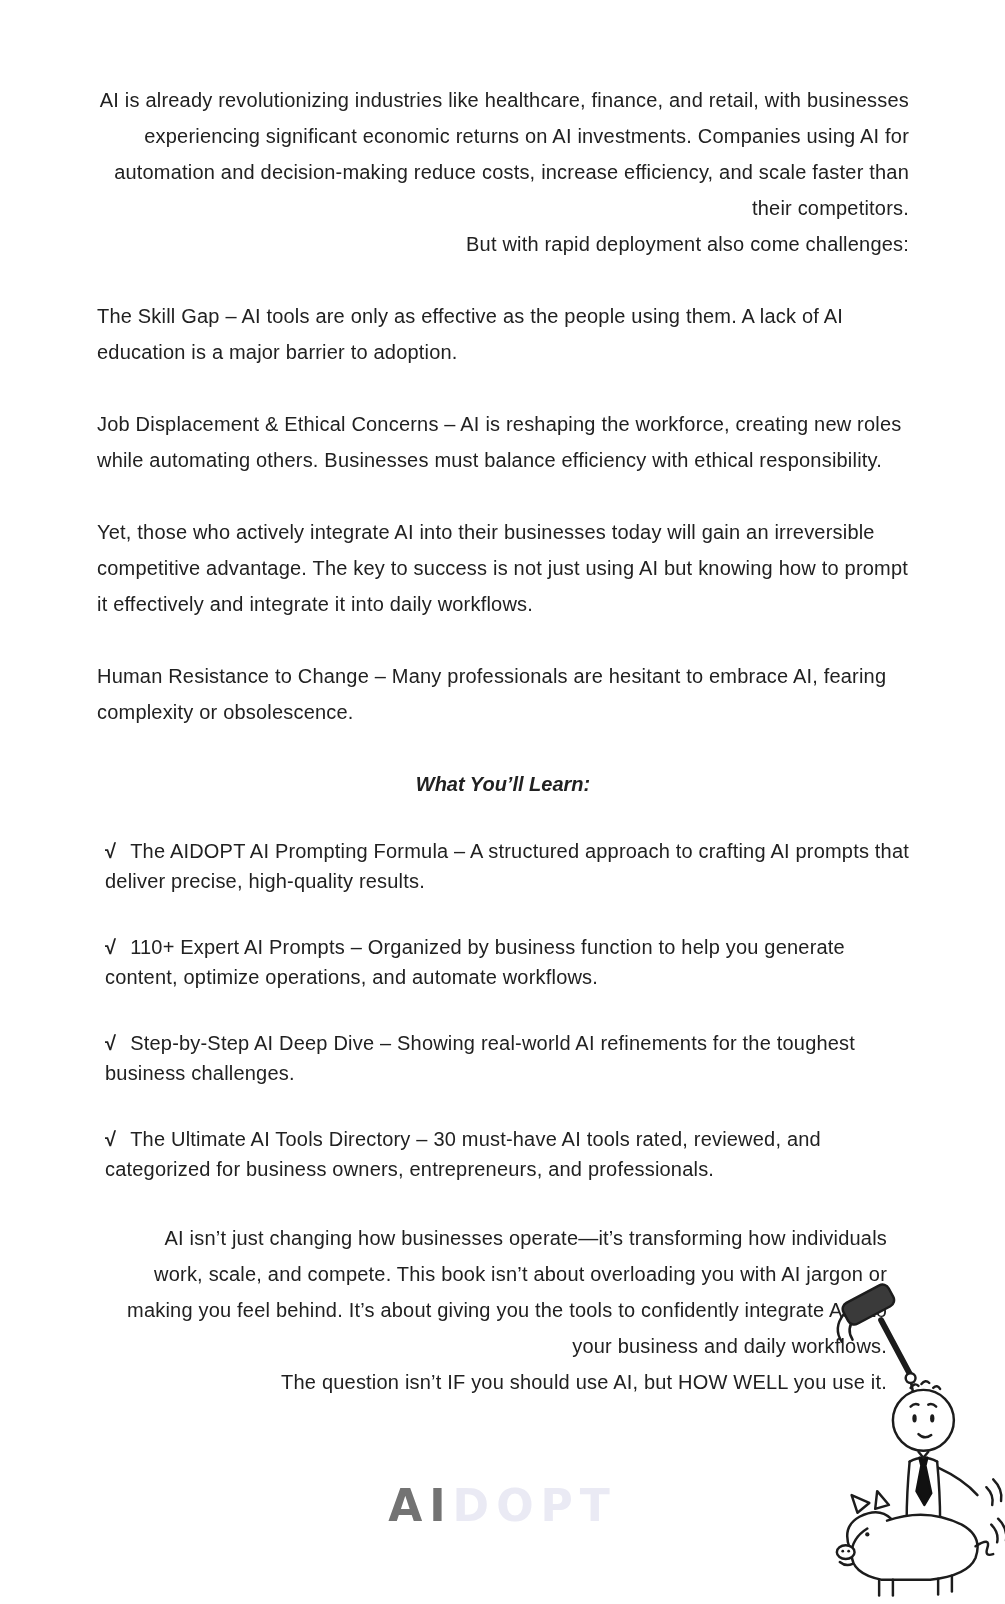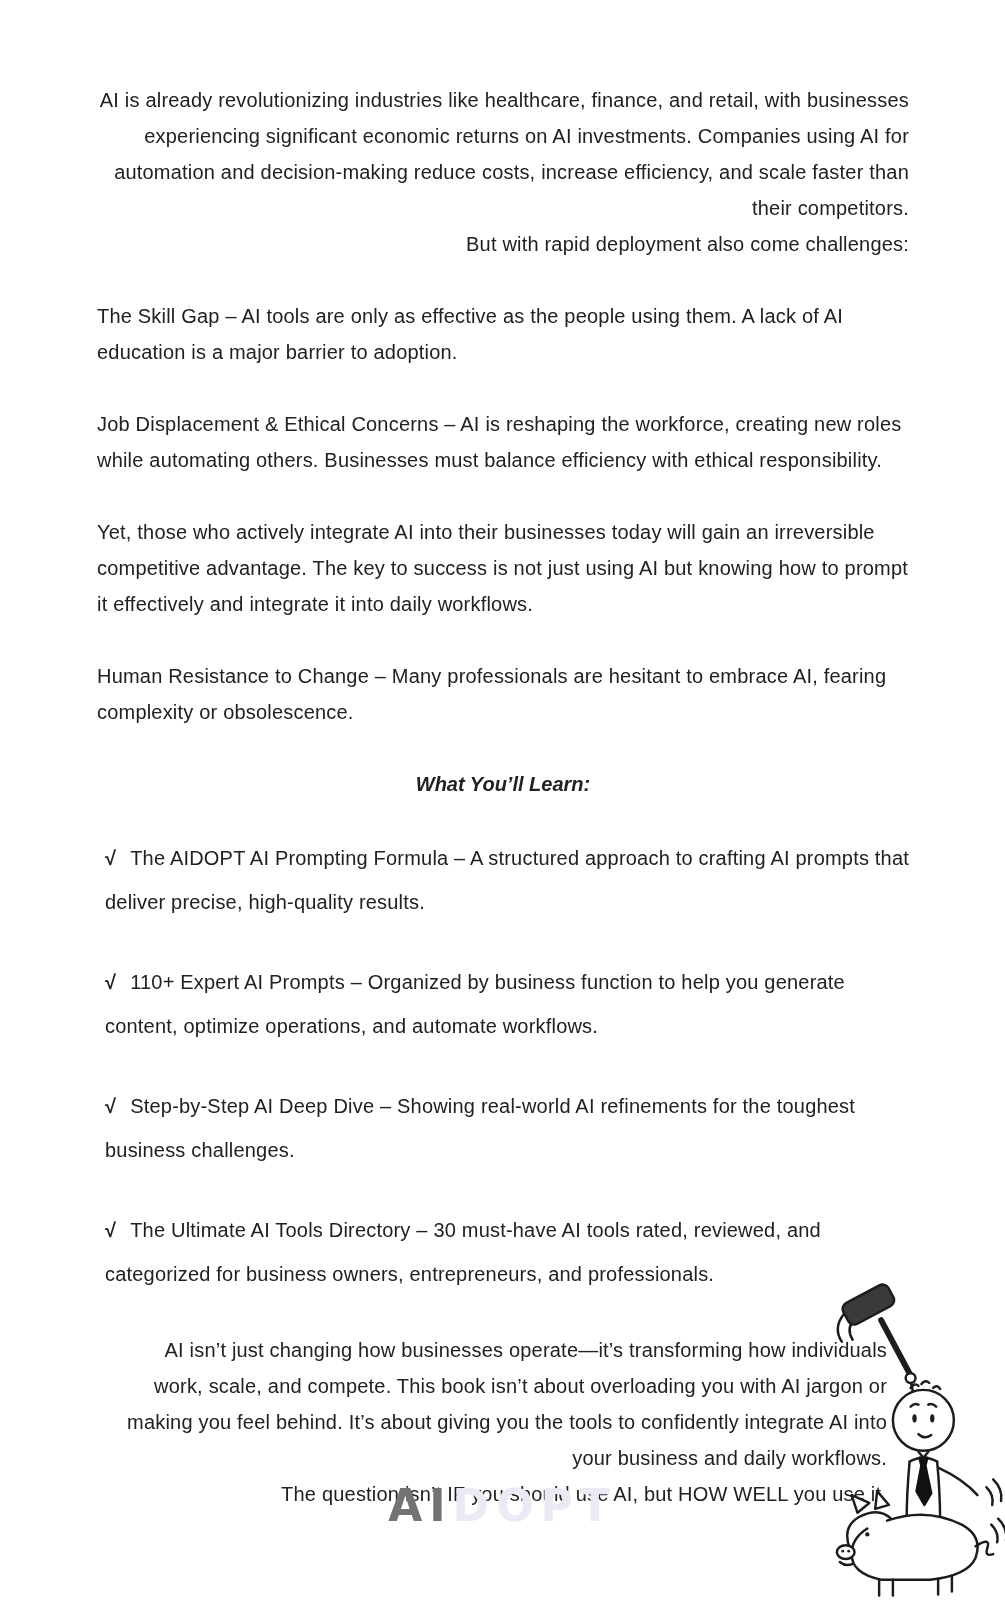--- a/index.html
+++ b/index.html
@@ -28,21 +28,21 @@
   .learn-heading{
     text-align:center;
     font-size:20px;
     font-weight:bold;
     font-style:italic;
     line-height:36px;
     margin:4px 0 34px 0;
   }
   .learn-item{
     font-size:20px;
-    line-height:44px;
+    line-height:30px;
     margin:0 0 36px 8px;
     letter-spacing:0.2px;
   }
   .check{
     font-weight:bold;
     margin-right:14px;
   }
   .closing{margin-left:20px; width:770px;}
   .logo{
     position:absolute;

